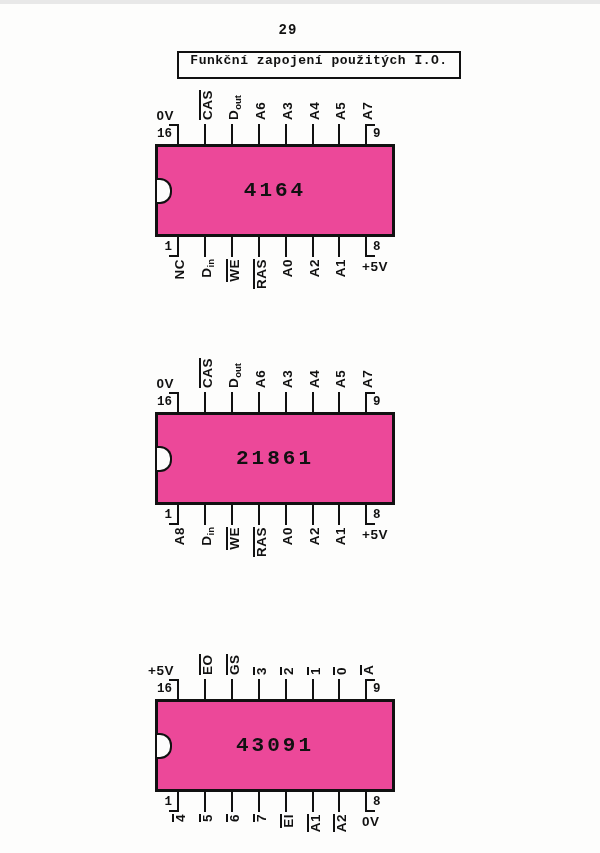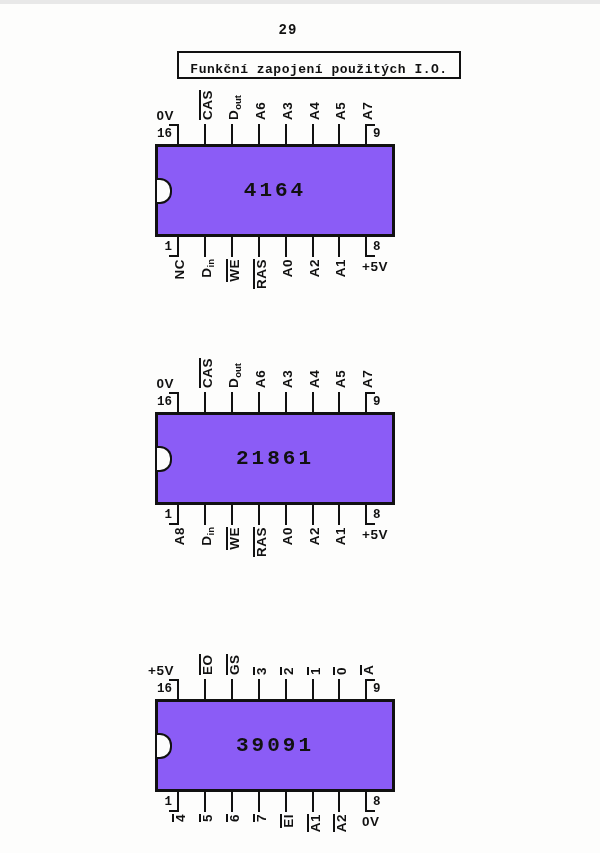--- a/index.html
+++ b/index.html
@@ -8,27 +8,27 @@
     background:#fdfdfc;color:#111;overflow:hidden;
     font-family:"Liberation Sans",sans-serif;
     text-decoration:underline;
   }
   .page-number{
     position:absolute;left:268px;top:18px;width:40px;text-align:center;
     font:700 14px "Liberation Mono",monospace;letter-spacing:1px;
   }
   .title-box{
     position:absolute;left:177px;top:47px;width:280px;height:24px;
-    border:2px solid #111;display:flex;align-items:flex-end;justify-content:center;
+    border:2px solid #111;display:flex;align-items:flex-start;justify-content:center;
     font:700 13px "Liberation Mono",monospace;letter-spacing:0.5px;white-space:nowrap;
   }
   .chip{position:absolute;left:155px;width:240px;height:93px;}
   .ic-body{
     position:absolute;left:0;top:0;width:240px;height:93px;
-    border:3px solid #111;background:#8b5cf6;box-sizing:border-box;
+    border:3px solid #111;background:#ec4899;box-sizing:border-box;
   }
   .notch{
     position:absolute;left:-1px;top:50%;transform:translateY(-50%);
     width:13px;height:22px;border:2px solid #111;border-left:none;
     border-radius:0 12px 12px 0;background:#fdfdfc;
   }
   .chip-name{
     position:absolute;inset:0;display:flex;align-items:center;justify-content:center;
     font:700 21px "Liberation Mono",monospace;letter-spacing:3px;
   }
@@ -159,21 +159,21 @@
         <div class="pin-line bottom" style="left: 183px;"></div>
         <div class="vlabel v-bottom" style="left: 191px;">A1</div>
         <div class="pin-line bottom" style="left: 210px;"></div>
         <div class="hlabel h-right" style="left: 207px; top: 115px;">+5V</div>
         <div class="tick bottom" style="left: 212px;"></div>
         <div class="num bottom right" style="left: 218px;">8</div>
       </div>
       <div class="chip" style="top: 695px;">
         <div class="ic-body">
           <div class="notch"></div>
-          <div class="chip-name">39091</div>
+          <div class="chip-name">43091</div>
         </div>
         <div class="pin-line top" style="left: 22px;"></div>
         <div class="hlabel h-left" style="left: -15px; top: -36px;">+5V</div>
         <div class="tick top" style="left: 14px;"></div>
         <div class="num top left" style="left: -9px;">16</div>
         <div class="pin-line top" style="left: 49px;"></div>
         <div class="vlabel v-top" style="left: 57px;"><span class="bar">EO</span></div>
         <div class="pin-line top" style="left: 76px;"></div>
         <div class="vlabel v-top" style="left: 84px;"><span class="bar">GS</span></div>
         <div class="pin-line top" style="left: 103px;"></div>

